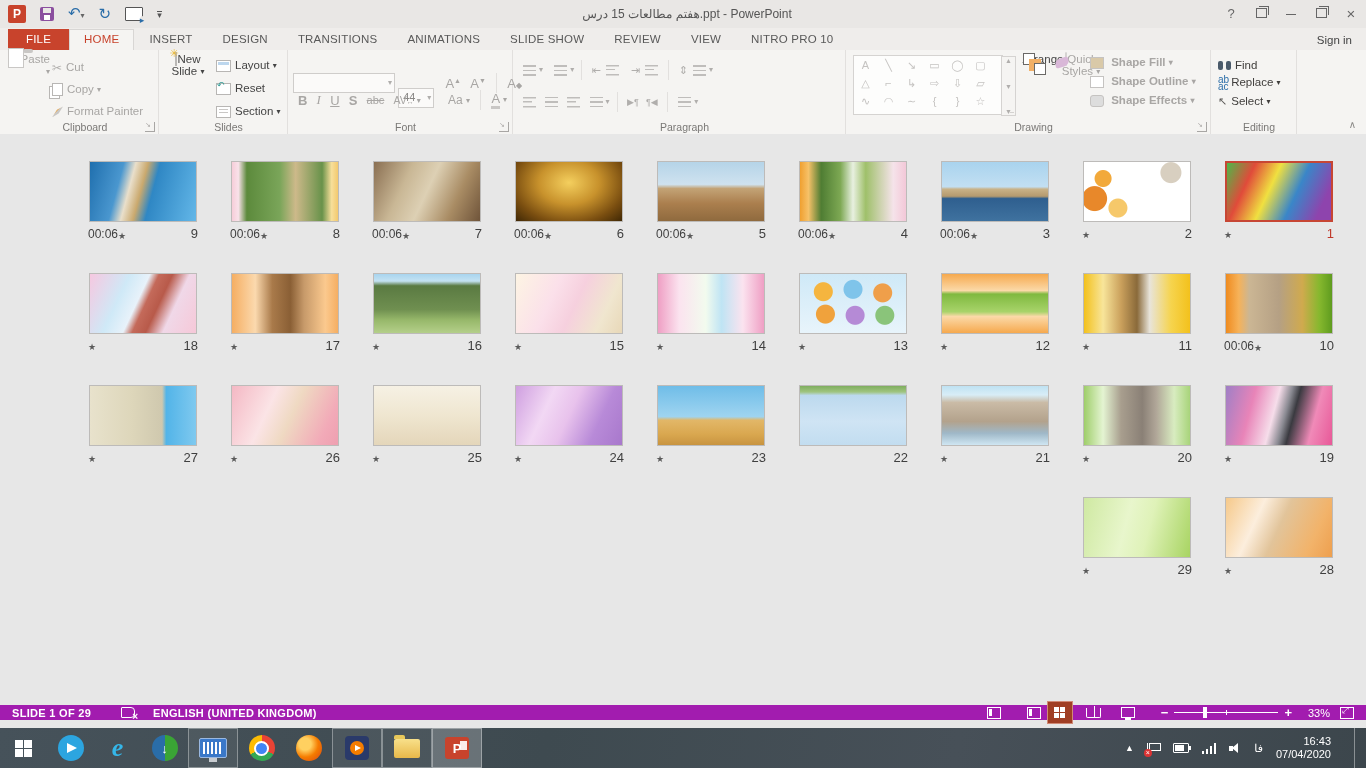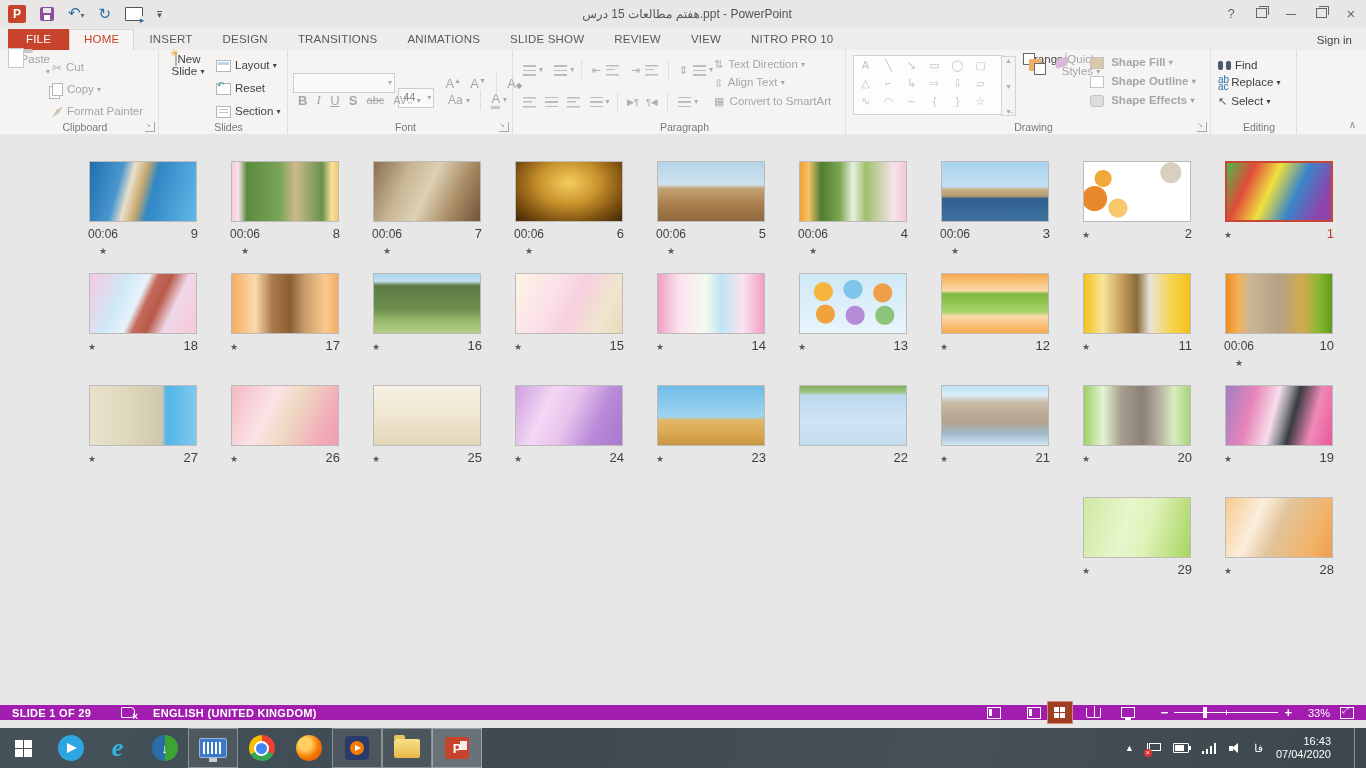--- a/index.html
+++ b/index.html
@@ -111,21 +111,21 @@
   .selic{display:inline-block;vertical-align:middle;margin-right:4px;color:#5A5856;font-size:11px;}
   .collapse{position:absolute;right:10px;bottom:4px;color:#8A8886;font-size:10px;}
   
   .sorter{position:absolute;top:134px;left:0;width:1366px;height:571px;background:#E7E7E7;}
   .grid{position:absolute;top:16px;left:72px;width:1278px;display:flex;flex-wrap:wrap;direction:rtl;}
   .cell{width:142px;height:112px;box-sizing:border-box;padding-top:11px;}
   .thumb{width:108px;height:61px;margin:0 auto;background:#fff;border:1px solid #BDBBB9;box-sizing:border-box;}
   .thumb.sel{border:2px solid #C74634;}
   .slabel{width:110px;margin:4px auto 0 auto;display:flex;justify-content:space-between;align-items:baseline;
           direction:ltr;font-size:12px;color:#3F3F3F;}
-  .slabel .meta{display:flex;align-items:center;gap:5px;flex-direction:column;}
+  .slabel .meta{display:flex;align-items:flex-end;}
   .slabel .star{font-size:9px;color:#5A5A5A;}
   .slabel .num{font-size:13px;}
   .slabel .num.sel{color:#C0392B;}
   
   .statusbar{position:absolute;top:705px;left:0;width:1366px;height:15px;background:#a21caf;color:#fff;
              display:flex;align-items:center;font-size:11px;}
   .spell{width:14px;height:11px;margin:0 18px 0 30px;position:relative;}
   .spell:before{content:"";position:absolute;inset:0;border:1px solid #fff;border-radius:1px 4px 4px 1px;}
   .spell:after{content:"×";position:absolute;right:-3px;bottom:-4px;color:#fff;font-size:10px;font-weight:bold;}
   .sspace{flex:1;}
@@ -313,34 +313,20 @@
       <span class="pico short"></span>
       <span class="pico"></span>
       <span class="pico short"></span>
       <span class="pico"></span><span class="caret" style="color:#B0AEAC;">▾</span>
       <span class="vsep"></span>
       <span class="pglyph" style="font-size:9px;">▶¶</span>
       <span class="pglyph" style="font-size:9px;">¶◀</span>
       <span class="vsep"></span>
       <span class="pico"></span><span class="caret" style="color:#B0AEAC;">▾</span>
     </div>
-    <div class="pright" style="left:200px;top:8px;">
-      <div>
-        <span class="pglyph">⇅</span>
-        <span class="ptxt">Text Direction</span> <span class="caret">▾</span>
-      </div>
-      <div>
-        <span class="pglyph">⇳</span>
-        <span class="ptxt">Align Text</span> <span class="caret">▾</span>
-      </div>
-      <div>
-        <span class="pglyph">▦</span>
-        <span class="ptxt">Convert to SmartArt</span>
-      </div>
-    </div>
     <div class="glabel">Paragraph</div>
   </div>
 
   <div class="group" style="left:845px;width:365px;">
     <div class="shapesbox">
       <div id="shapes-rows">
           <div class="shaperow">
             <span class="shapecell">A</span>
             <span class="shapecell">╲</span>
             <span class="shapecell">↘</span>

